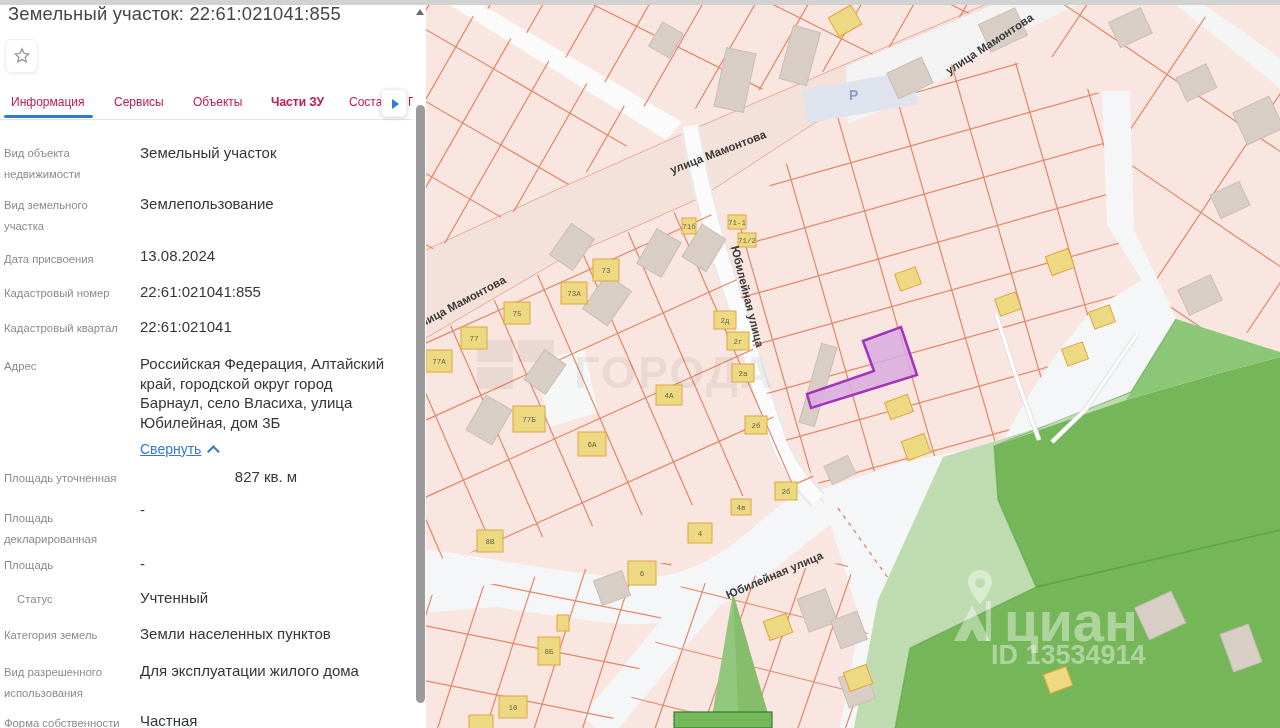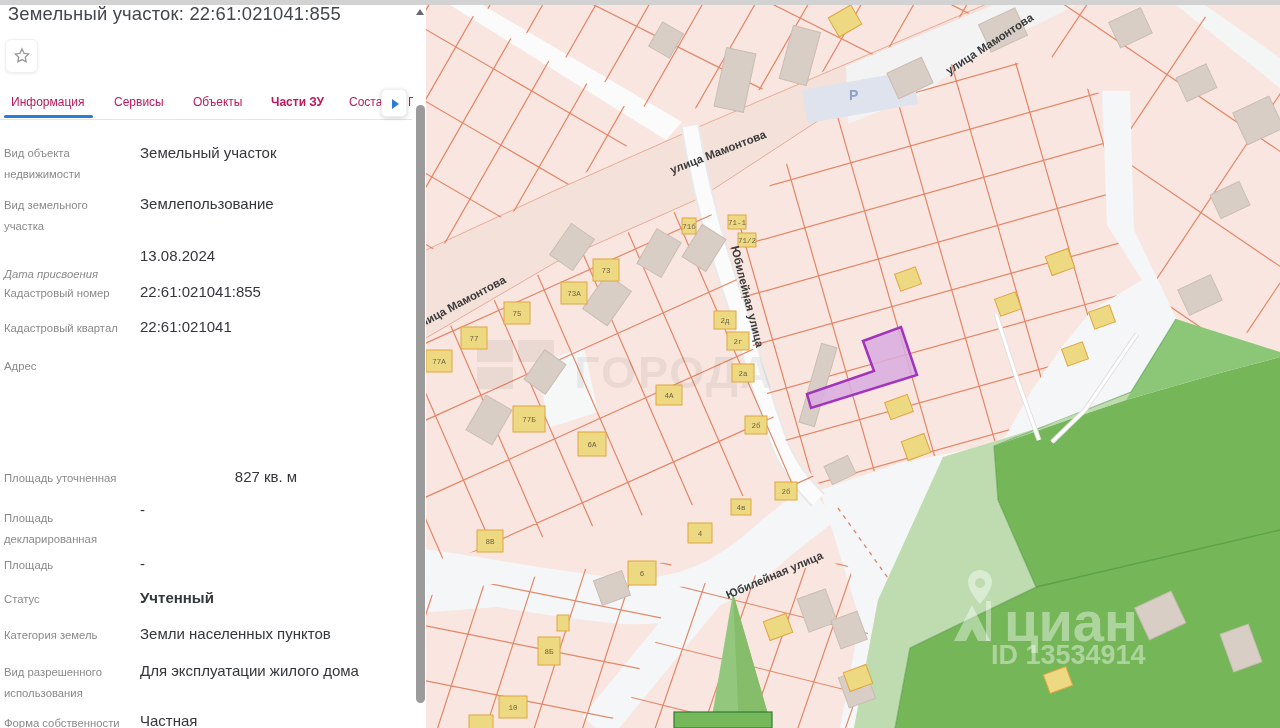--- a/index.html
+++ b/index.html
@@ -245,42 +245,44 @@
   <div class="tabline"></div>
   <div class="activeline"></div>
   <div class="tab-more"></div>
 
   <div class="lbl" style="top:143px;">Вид объекта недвижимости</div>
   <div class="val" style="top:143px;">Земельный участок</div>
 
   <div class="lbl" style="top:195px;">Вид земельного участка</div>
   <div class="val" style="top:194px;">Землепользование</div>
 
-  <div class="lbl" style="top:264px;font-style:italic;">Дата присвоения</div>
+  <div class="lbl" style="top:249px;">Дата присвоения</div>
   <div class="val" style="top:246px;">13.08.2024</div>
 
   <div class="lbl" style="top:283px;">Кадастровый номер</div>
   <div class="val" style="top:282px;">22:61:021041:855</div>
 
   <div class="lbl" style="top:318px;">Кадастровый квартал</div>
   <div class="val" style="top:317px;">22:61:021041</div>
 
   <div class="lbl" style="top:356px;">Адрес</div>
+  <div class="val" style="top:354px;">Российская Федерация, Алтайский<br>край, городской округ город<br>Барнаул, село Власиха, улица<br>Юбилейная, дом 3Б<br>
+  <span style="display:inline-block;margin-top:6px;"><span class="lnk">Свернуть</span><span class="caret"></span></span></div>
 
   <div class="lbl" style="top:468px;">Площадь уточненная</div>
   <div class="val" style="top:467px;text-align:center;">827 кв. м</div>
 
   <div class="lbl" style="top:508px;">Площадь декларированная</div>
   <div class="val" style="top:500px;">-</div>
 
   <div class="lbl" style="top:555px;">Площадь</div>
   <div class="val" style="top:554px;">-</div>
 
-  <div class="lbl" style="top:589px;">Статус</div>
-  <div class="val" style="top:588px;font-weight:bold;">Учтенный</div>
+  <div class="lbl" style="top:589px;margin-left:13px;">Статус</div>
+  <div class="val" style="top:588px;">Учтенный</div>
 
   <div class="lbl" style="top:625px;">Категория земель</div>
   <div class="val" style="top:624px;">Земли населенных пунктов</div>
 
   <div class="lbl" style="top:662px;">Вид разрешенного использования</div>
   <div class="val" style="top:661px;">Для эксплуатации жилого дома</div>
 
   <div class="lbl" style="top:713px;">Форма собственности</div>
   <div class="val" style="top:711px;">Частная</div>
 

